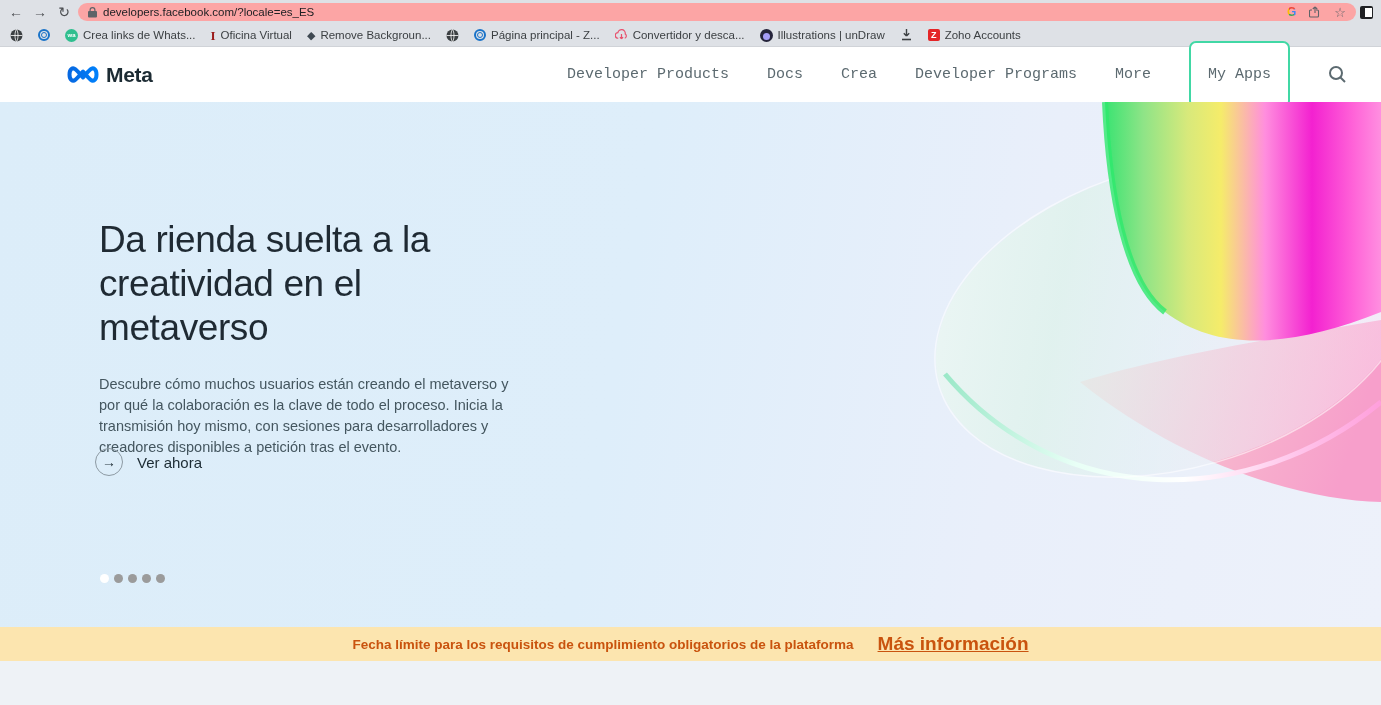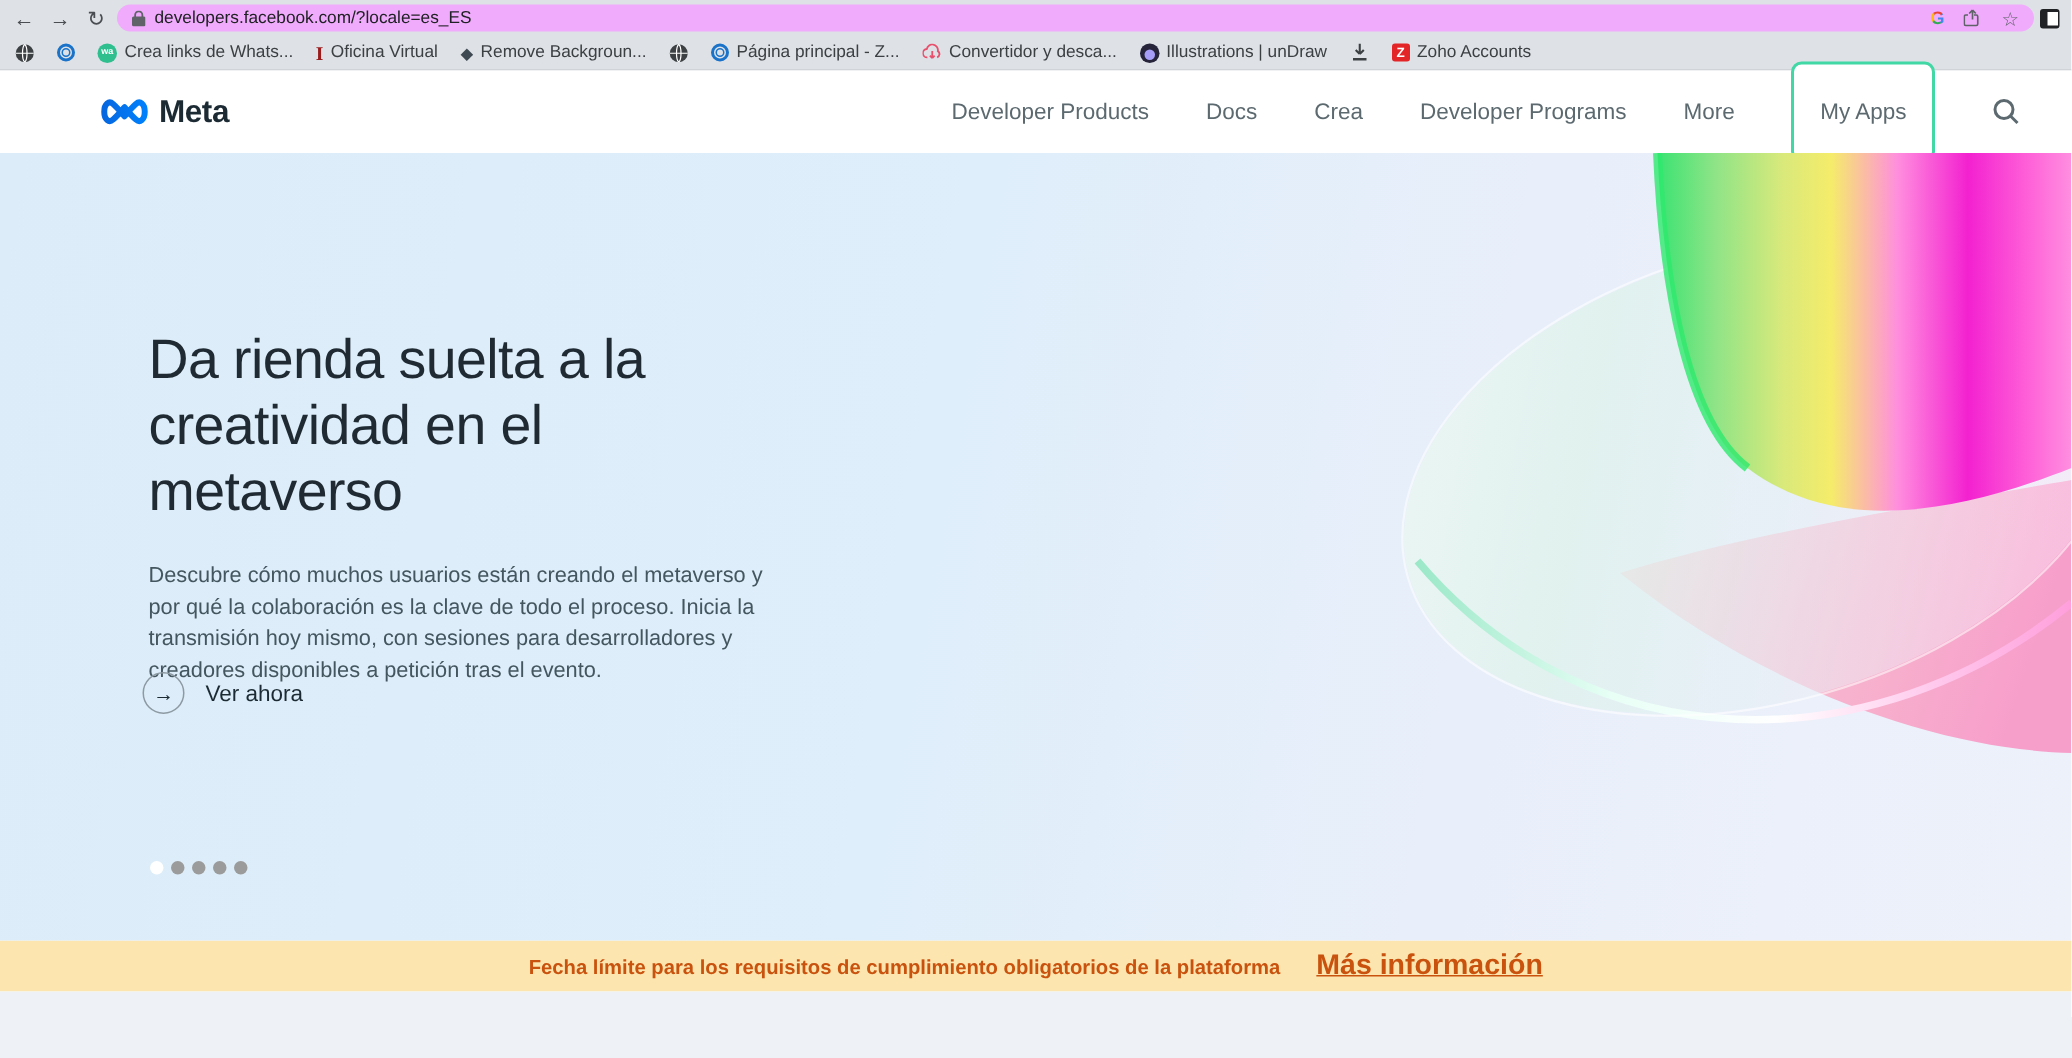--- a/index.html
+++ b/index.html
@@ -9,21 +9,21 @@
   
   .toolbar {
     height:24px; background:#dee1e6; display:flex; align-items:center;
     padding:0 8px 0 6px; gap:4px;
   }
   .nav-btn {
     width:20px; height:20px; display:flex; align-items:center; justify-content:center;
     color:#4a4d51; font-size:14px; border-radius:50%; cursor:pointer; flex:0 0 auto;
   }
   .addr-pill {
-    flex:1; height:18px; background:#f0abfc; border-radius:9px;
+    flex:1; height:18px; background:#fca5a5; border-radius:9px;
     display:flex; align-items:center; padding:0 10px; gap:6px; min-width:0;
   }
   .addr-url { font-size:11.5px; color:#202124; white-space:nowrap; overflow:hidden; }
   .addr-right { margin-left:auto; display:flex; align-items:center; gap:13px; }
   .g-glyph {
     font-size:12px; font-weight:700;
     background:conic-gradient(from -40deg,#ea4335 0 25%,#4285f4 25% 50%,#34a853 50% 75%,#fbbc05 75% 100%);
     -webkit-background-clip:text; background-clip:text; color:transparent;
   }
   .star-glyph { font-size:13px; color:#5f6368; }
@@ -55,21 +55,21 @@
   .undraw-ic { width:13px; height:13px; background:#25243b; border-radius:50%; position:relative; overflow:hidden; }
   .undraw-ic::after { content:""; position:absolute; left:3px; top:4px; width:7px; height:7px; background:#a59df7; border-radius:50%; }
 
   
   .site-header {
     height:55px; background:#ffffff; display:flex; align-items:center;
     padding:0 34px 0 65px;
   }
   .brand { display:flex; align-items:center; gap:5px; cursor:pointer; }
   .brand-word { font-size:21px; font-weight:700; color:#1c2b33; letter-spacing:-0.3px; }
-  .main-nav { margin-left:auto; display:flex; align-items:center; gap:38px; }
+  .main-nav { margin-left:auto; display:flex; align-items:center; gap:38px;font-family:Liberation Mono, monospace; }
   .nav-link { font-size:15px; color:#5c6a70; cursor:pointer; white-space:nowrap; }
   .my-apps-btn {
     font-size:15px; color:#5c6a70; background:#fff; border:2px solid #41d8a5;
     border-radius:7px; padding:23px 17px; cursor:pointer; font-family:inherit;
   }
   .search-btn { cursor:pointer; display:flex; align-items:center; }
 
   
   .hero {
     position:relative; height:525px; overflow:hidden;

